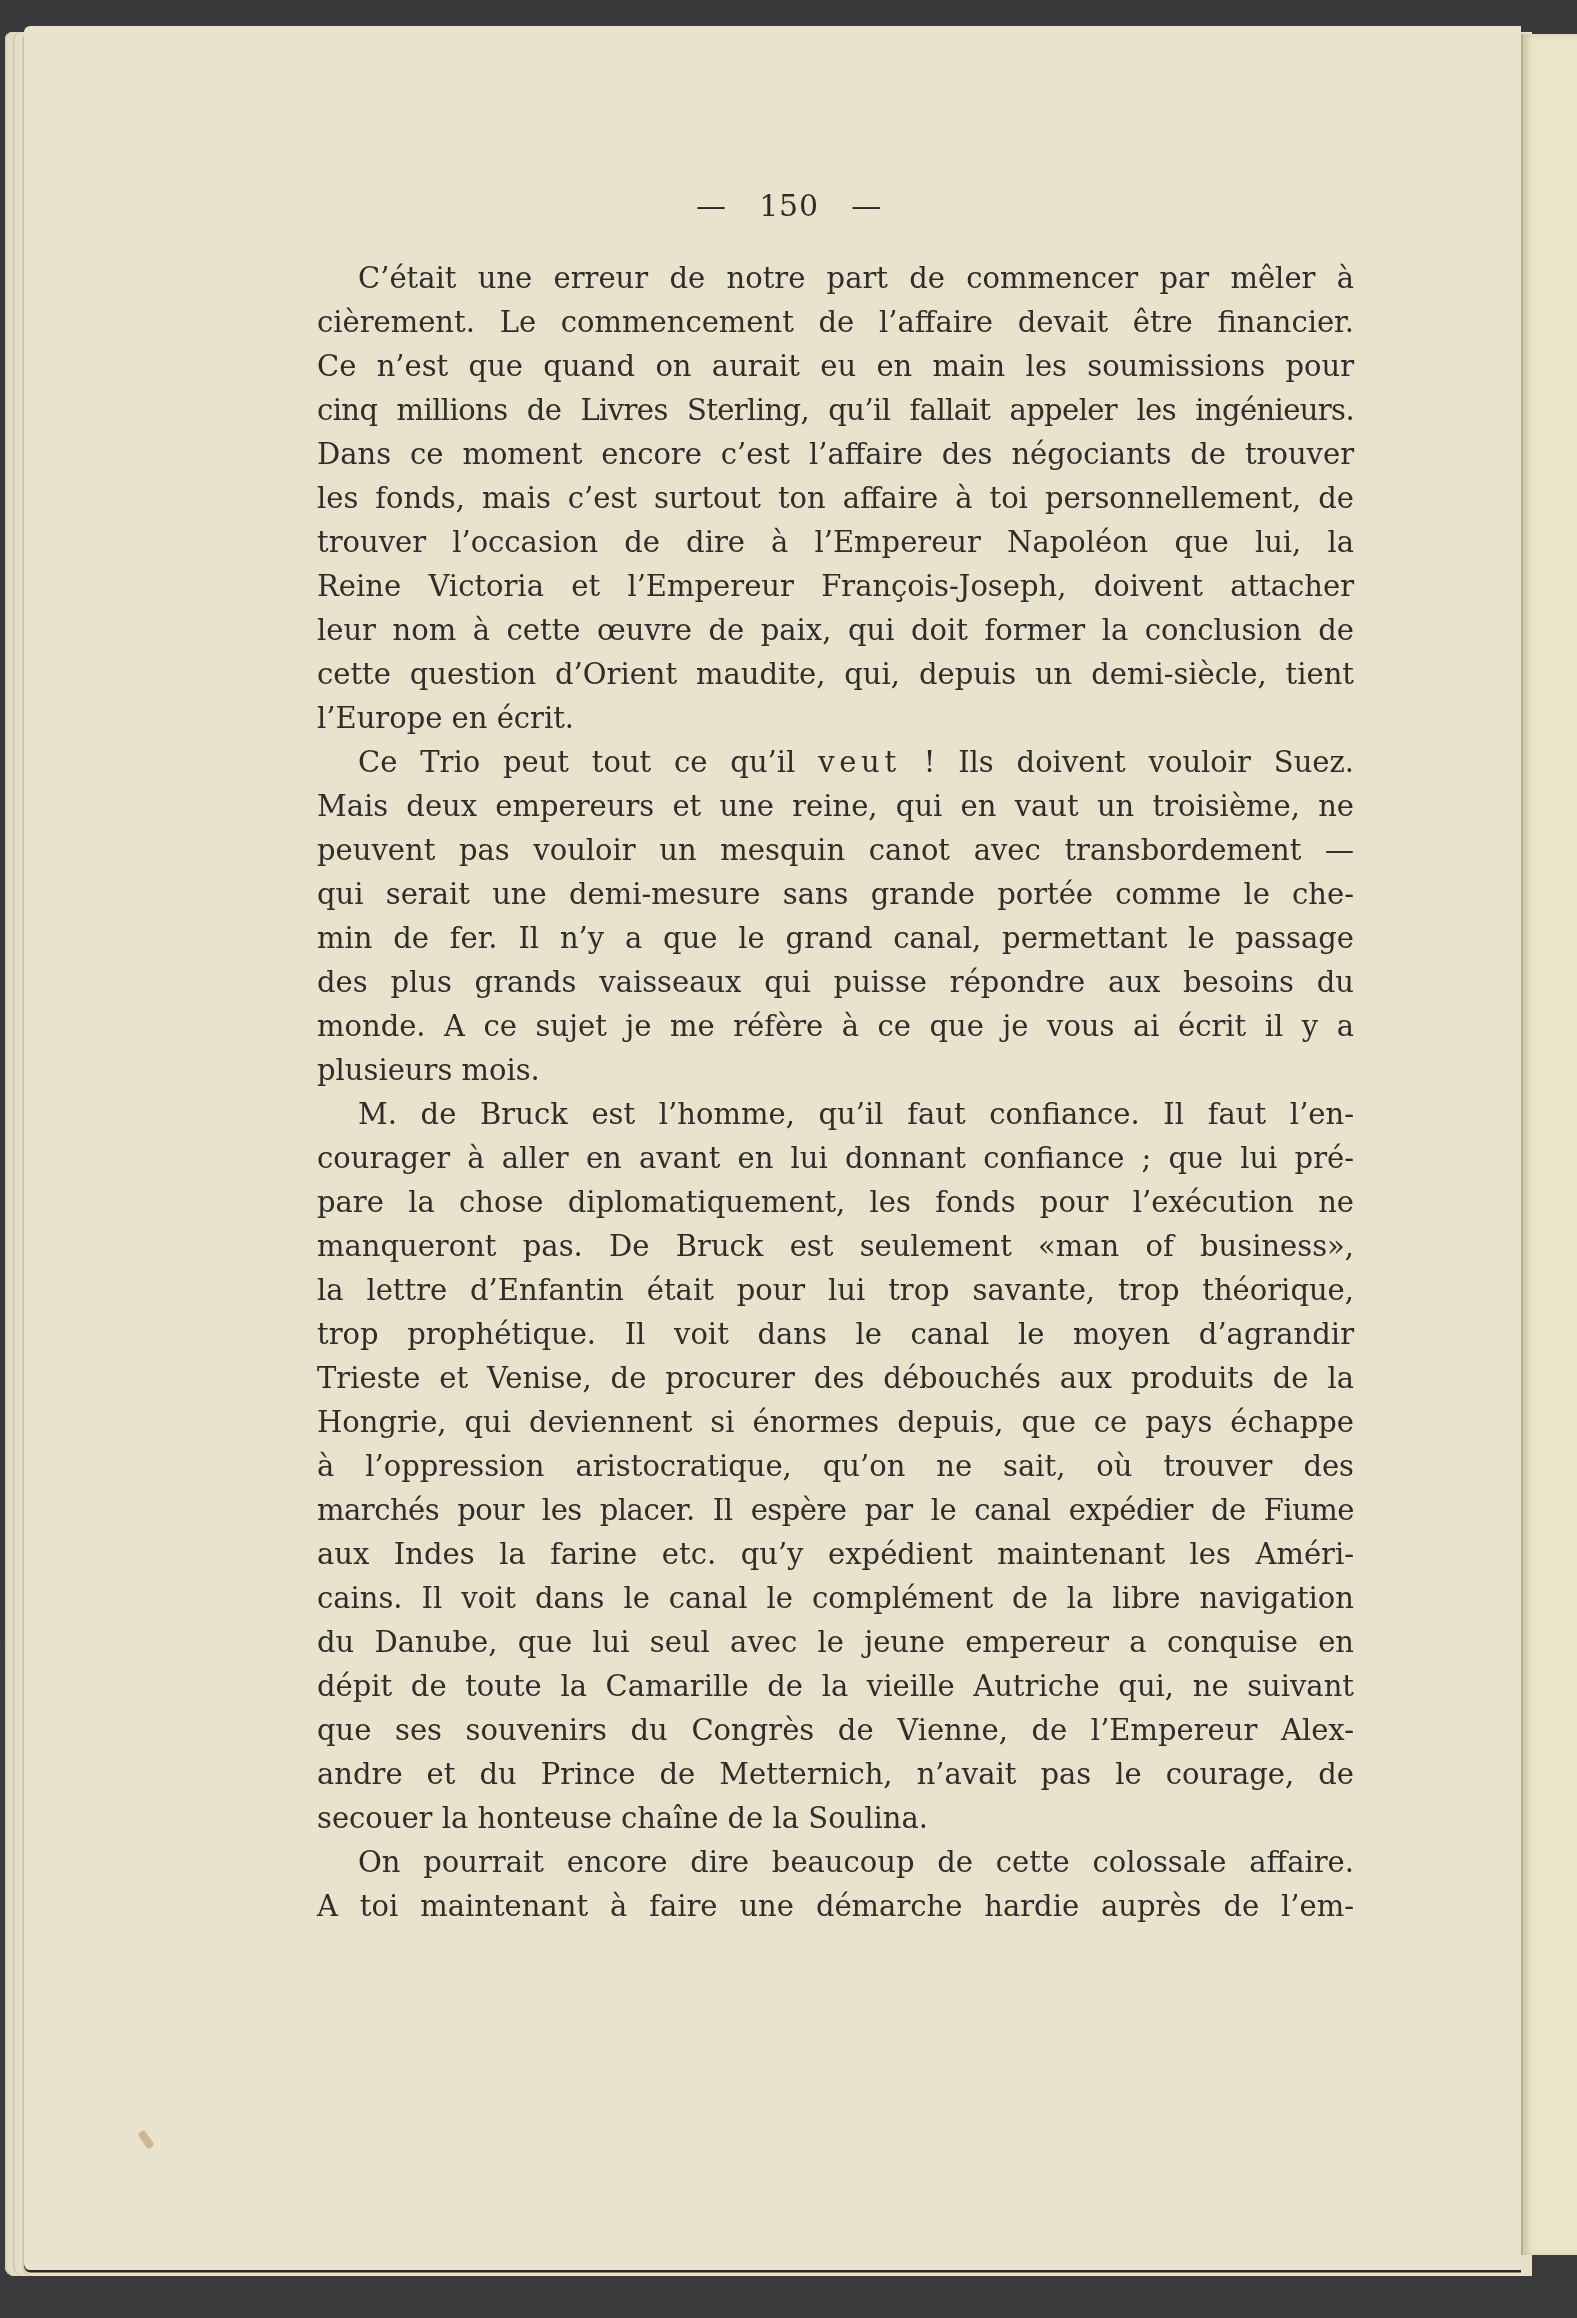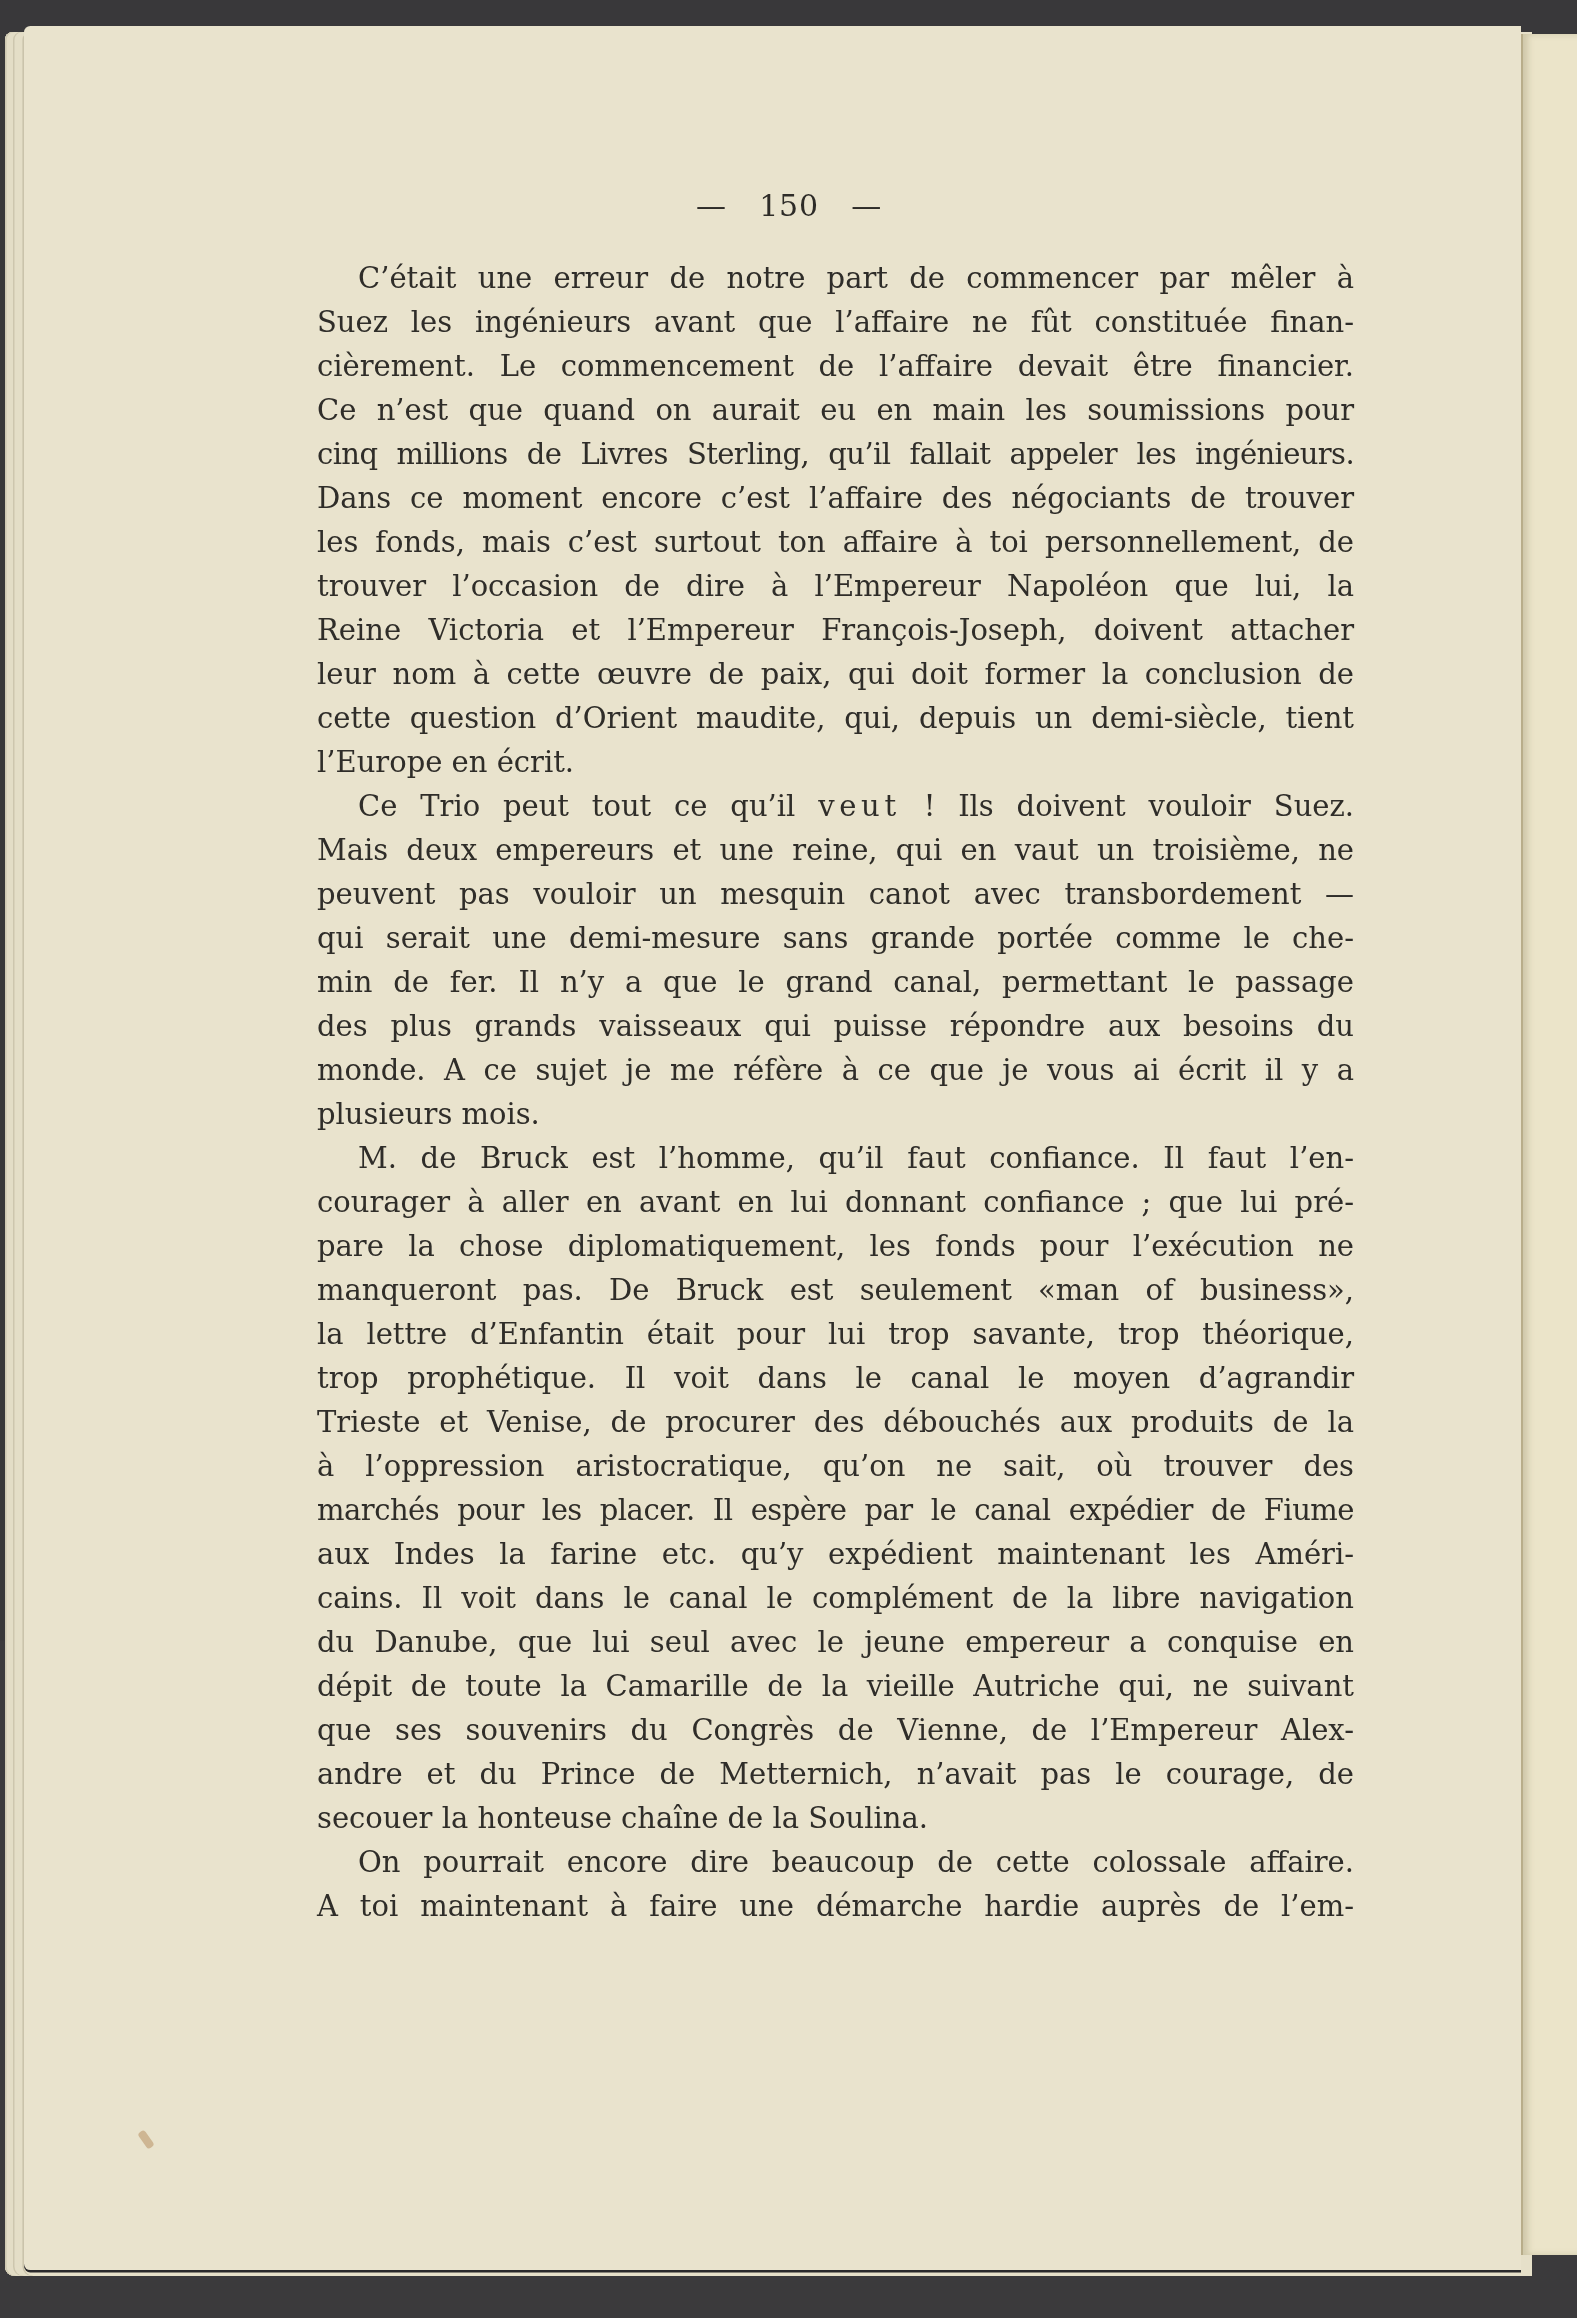--- a/index.html
+++ b/index.html
@@ -109,21 +109,20 @@
   <div class="header">
     <span class="dash">—</span>
     <span>150</span>
     <span class="dash">—</span>
   </div>
 
   <div class="text-block">
 
     <div>
       <span class="line indent">C’était une erreur de notre part de commencer par mêler à</span>
-      <span class="line">Suez les ingénieurs avant que l’affaire ne fût constituée finan-</span>
       <span class="line">cièrement. Le commencement de l’affaire devait être financier.</span>
       <span class="line">Ce n’est que quand on aurait eu en main les soumissions pour</span>
       <span class="line" style="letter-spacing:-0.6px;">cinq millions de Livres Sterling, qu’il fallait appeler les ingénieurs.</span>
       <span class="line">Dans ce moment encore c’est l’affaire des négociants de trouver</span>
       <span class="line">les fonds, mais c’est surtout ton affaire à toi personnellement, de</span>
       <span class="line">trouver l’occasion de dire à l’Empereur Napoléon que lui, la</span>
       <span class="line">Reine Victoria et l’Empereur François-Joseph, doivent attacher</span>
       <span class="line">leur nom à cette œuvre de paix, qui doit former la conclusion de</span>
       <span class="line">cette question d’Orient maudite, qui, depuis un demi-siècle, tient</span>
       <span class="line last">l’Europe en écrit.</span>
@@ -141,20 +140,21 @@
     </div>
 
     <div>
       <span class="line indent">M. de Bruck est l’homme, qu’il faut confiance. Il faut l’en-</span>
       <span class="line">courager à aller en avant en lui donnant confiance ; que lui pré-</span>
       <span class="line">pare la chose diplomatiquement, les fonds pour l’exécution ne</span>
       <span class="line">manqueront pas. De Bruck est seulement «man of business»,</span>
       <span class="line">la lettre d’Enfantin était pour lui trop savante, trop théorique,</span>
       <span class="line">trop prophétique. Il voit dans le canal le moyen d’agrandir</span>
       <span class="line">Trieste et Venise, de procurer des débouchés aux produits de la</span>
+      <span class="line">Hongrie, qui deviennent si énormes depuis, que ce pays échappe</span>
       <span class="line">à l’oppression aristocratique, qu’on ne sait, où trouver des</span>
       <span class="line" style="letter-spacing:-0.5px;">marchés pour les placer. Il espère par le canal expédier de Fiume</span>
       <span class="line">aux Indes la farine etc. qu’y expédient maintenant les Améri-</span>
       <span class="line">cains. Il voit dans le canal le complément de la libre navigation</span>
       <span class="line">du Danube, que lui seul avec le jeune empereur a conquise en</span>
       <span class="line">dépit de toute la Camarille de la vieille Autriche qui, ne suivant</span>
       <span class="line">que ses souvenirs du Congrès de Vienne, de l’Empereur Alex-</span>
       <span class="line">andre et du Prince de Metternich, n’avait pas le courage, de</span>
       <span class="line last">secouer la honteuse chaîne de la Soulina.</span>
     </div>

